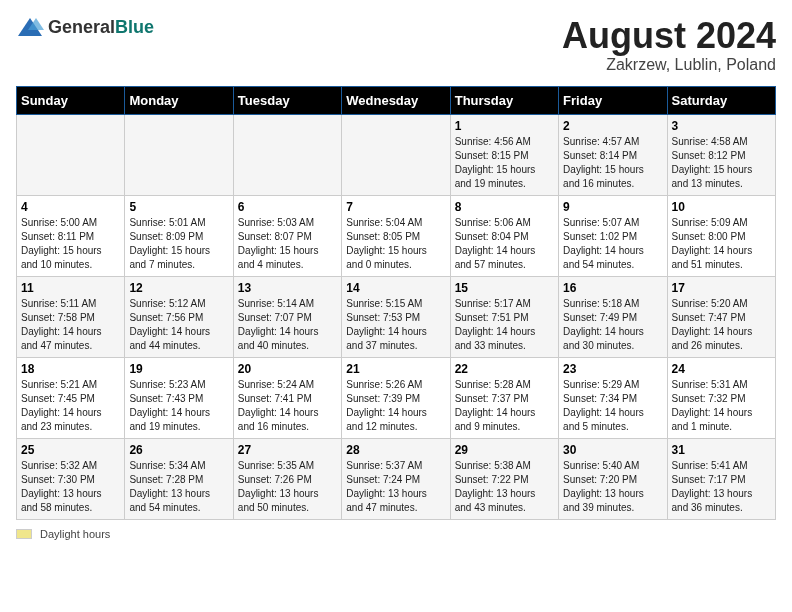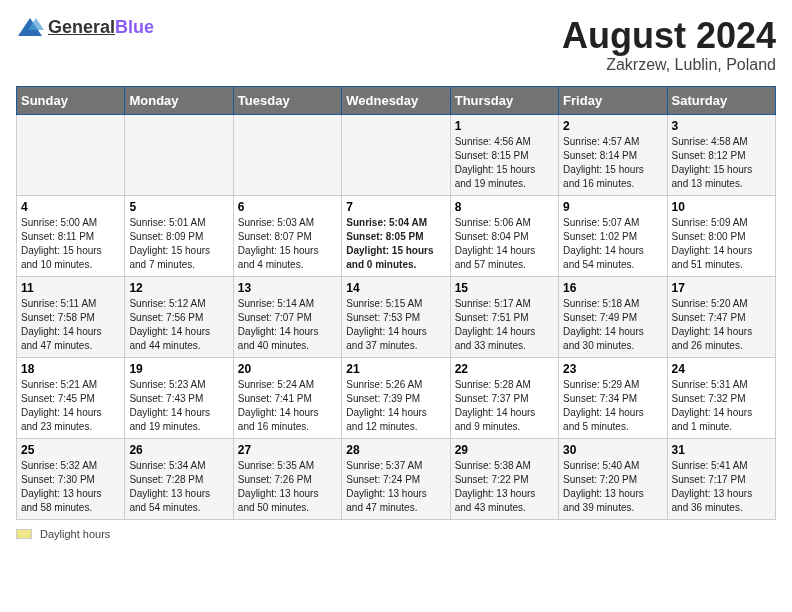--- a/index.html
+++ b/index.html
@@ -18,26 +18,25 @@
     }
     .logo {
       display: flex;
       align-items: center;
       gap: 4px;
     }
     .logo-text-general {
       font-size: 18px;
       font-weight: bold;
       color: #333;
-      text-decoration: underline;
     }
     .logo-text-blue {
       font-size: 18px;
       font-weight: bold;
-      color: #8b5cf6;
+      color: #0f766e;
     }
     .logo-icon {
       width: 28px;
       height: 22px;
     }
     .title-area {
       text-align: right;
     }
     .main-title {
       font-size: 36px;
@@ -49,21 +48,21 @@
     .subtitle {
       font-size: 16px;
       color: #444;
     }
     table {
       width: 100%;
       border-collapse: collapse;
       font-size: 11px;
     }
     thead tr th {
-      background-color: #737373;
+      background-color: #000000;
       color: #fff;
       padding: 6px 4px;
       text-align: left;
       font-size: 13px;
       font-weight: bold;
       border: 1px solid #1a5a9a;
     }
     tbody tr td {
       border: 1px solid #ccc;
       vertical-align: top;
@@ -177,21 +176,21 @@
 Daylight: 15 hours and 7 minutes.</div>
         </td>
         <td>
           <span class="day-number">6</span>
           <div class="day-info" style="white-space: pre-line;">Sunrise: 5:03 AM
 Sunset: 8:07 PM
 Daylight: 15 hours and 4 minutes.</div>
         </td>
         <td>
           <span class="day-number">7</span>
-          <div class="day-info" style="white-space: pre-line; font-weight: bold;">Sunrise: 5:04 AM
+          <div class="day-info" style="white-space: pre-line;">Sunrise: 5:04 AM
 Sunset: 8:05 PM
 Daylight: 15 hours and 0 minutes.</div>
         </td>
         <td>
           <span class="day-number">8</span>
           <div class="day-info" style="white-space: pre-line;">Sunrise: 5:06 AM
 Sunset: 8:04 PM
 Daylight: 14 hours and 57 minutes.</div>
         </td>
         <td>

